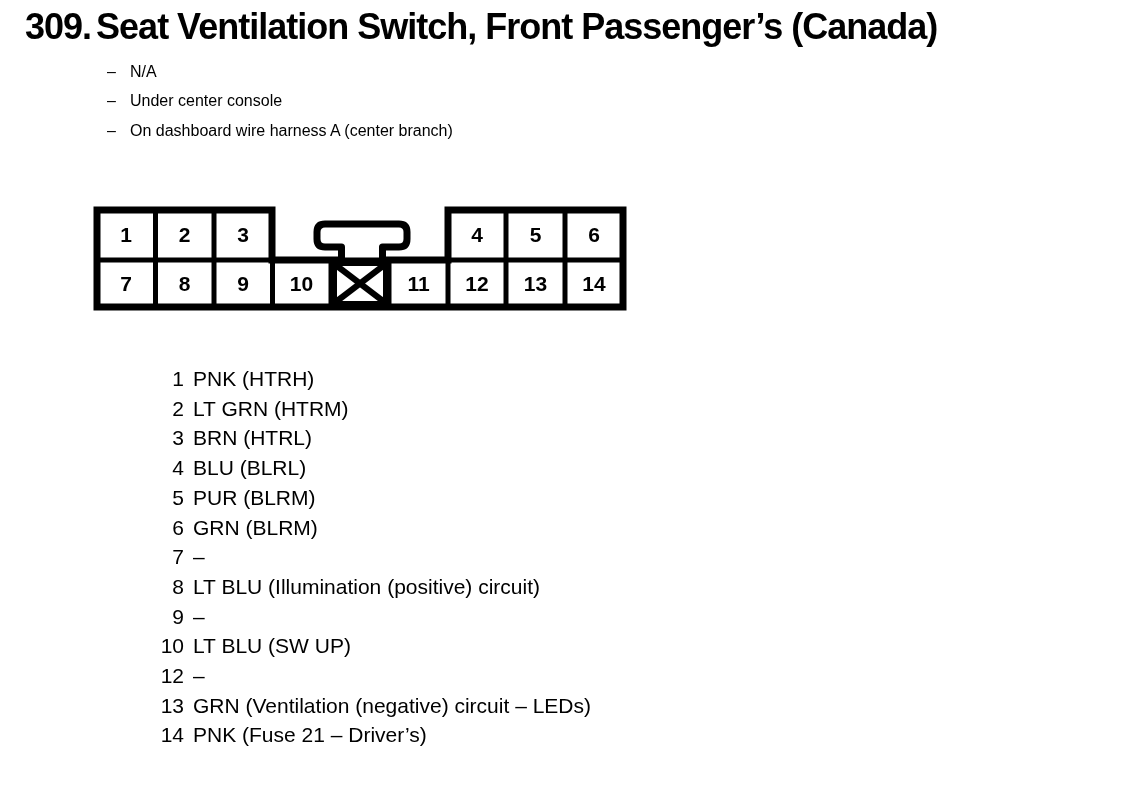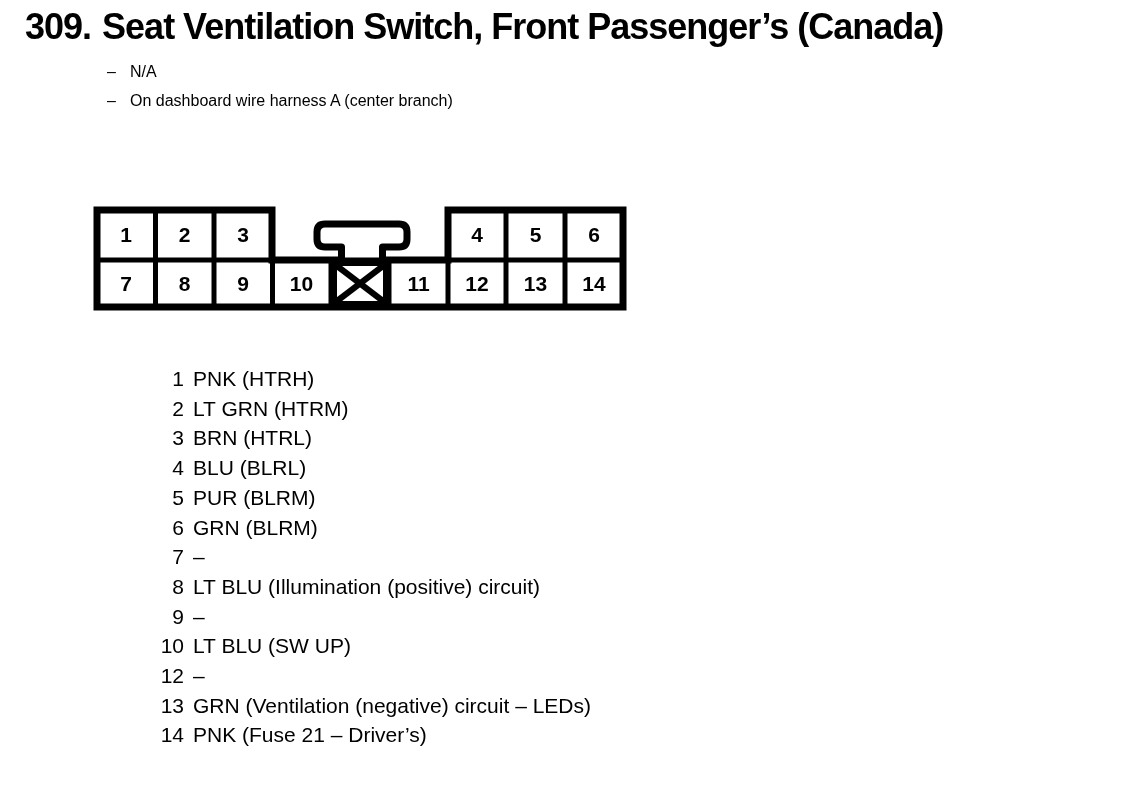--- a/index.html
+++ b/index.html
@@ -4,21 +4,21 @@
 <style>
   html, body { margin: 0; padding: 0; }
   body {
     width: 1136px; height: 804px;
     background: #ffffff; color: #000000;
     font-family: "Liberation Sans", sans-serif;
     position: relative; overflow: hidden;
   }
   .title {
     position: absolute; left: 25px; top: 6px;
-    display: flex; gap: 11px;
+    display: flex; gap: 5px;
     font-weight: bold; font-size: 36px; letter-spacing: -1px;
     white-space: nowrap;
   }
   .notes {
     position: absolute; left: 107px; top: 57px;
     font-size: 16px; line-height: 29.4px;
   }
   .note-row { white-space: nowrap; }
   .note-dash { display: inline-block; width: 23px; }
   .connector {
@@ -43,20 +43,23 @@
 <body>
 
 <div class="title">
   <span>309.</span>
   <span>Seat Ventilation Switch, Front Passenger’s (Canada)</span>
 </div>
 
 <div class="notes">
   <div class="note-row">
     <span class="note-dash">–</span><span>N/A</span>
+  </div>
+  <div class="note-row">
+    <span class="note-dash">–</span><span>Under center console</span>
   </div>
   <div class="note-row">
     <span class="note-dash">–</span><span>On dashboard wire harness A (center branch)</span>
   </div>
 </div>
 
 <div class="connector">
   <svg width="550" height="125" viewBox="85 195 550 125">
     <path d="M 97 210 H 272 V 260 H 448 V 210 H 623 V 307 H 97 Z" fill="#ffffff" stroke="#000000" stroke-width="7"></path>
     <path d="M 341.5 264 V 247 H 325 Q 317 247 317 239 V 232 Q 317 224 325 224 H 399 Q 407 224 407 232 V 239 Q 407 247 399 247 H 382.5 V 264" fill="#ffffff" stroke="#000000" stroke-width="7" stroke-linejoin="round"></path>

